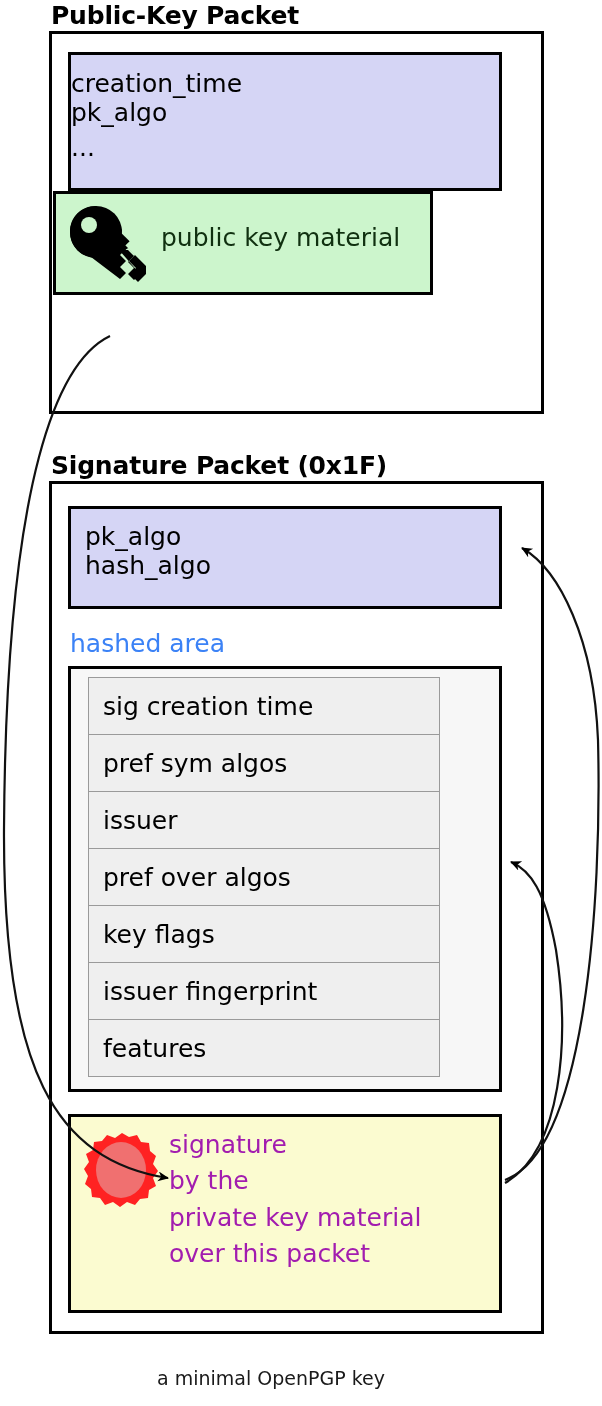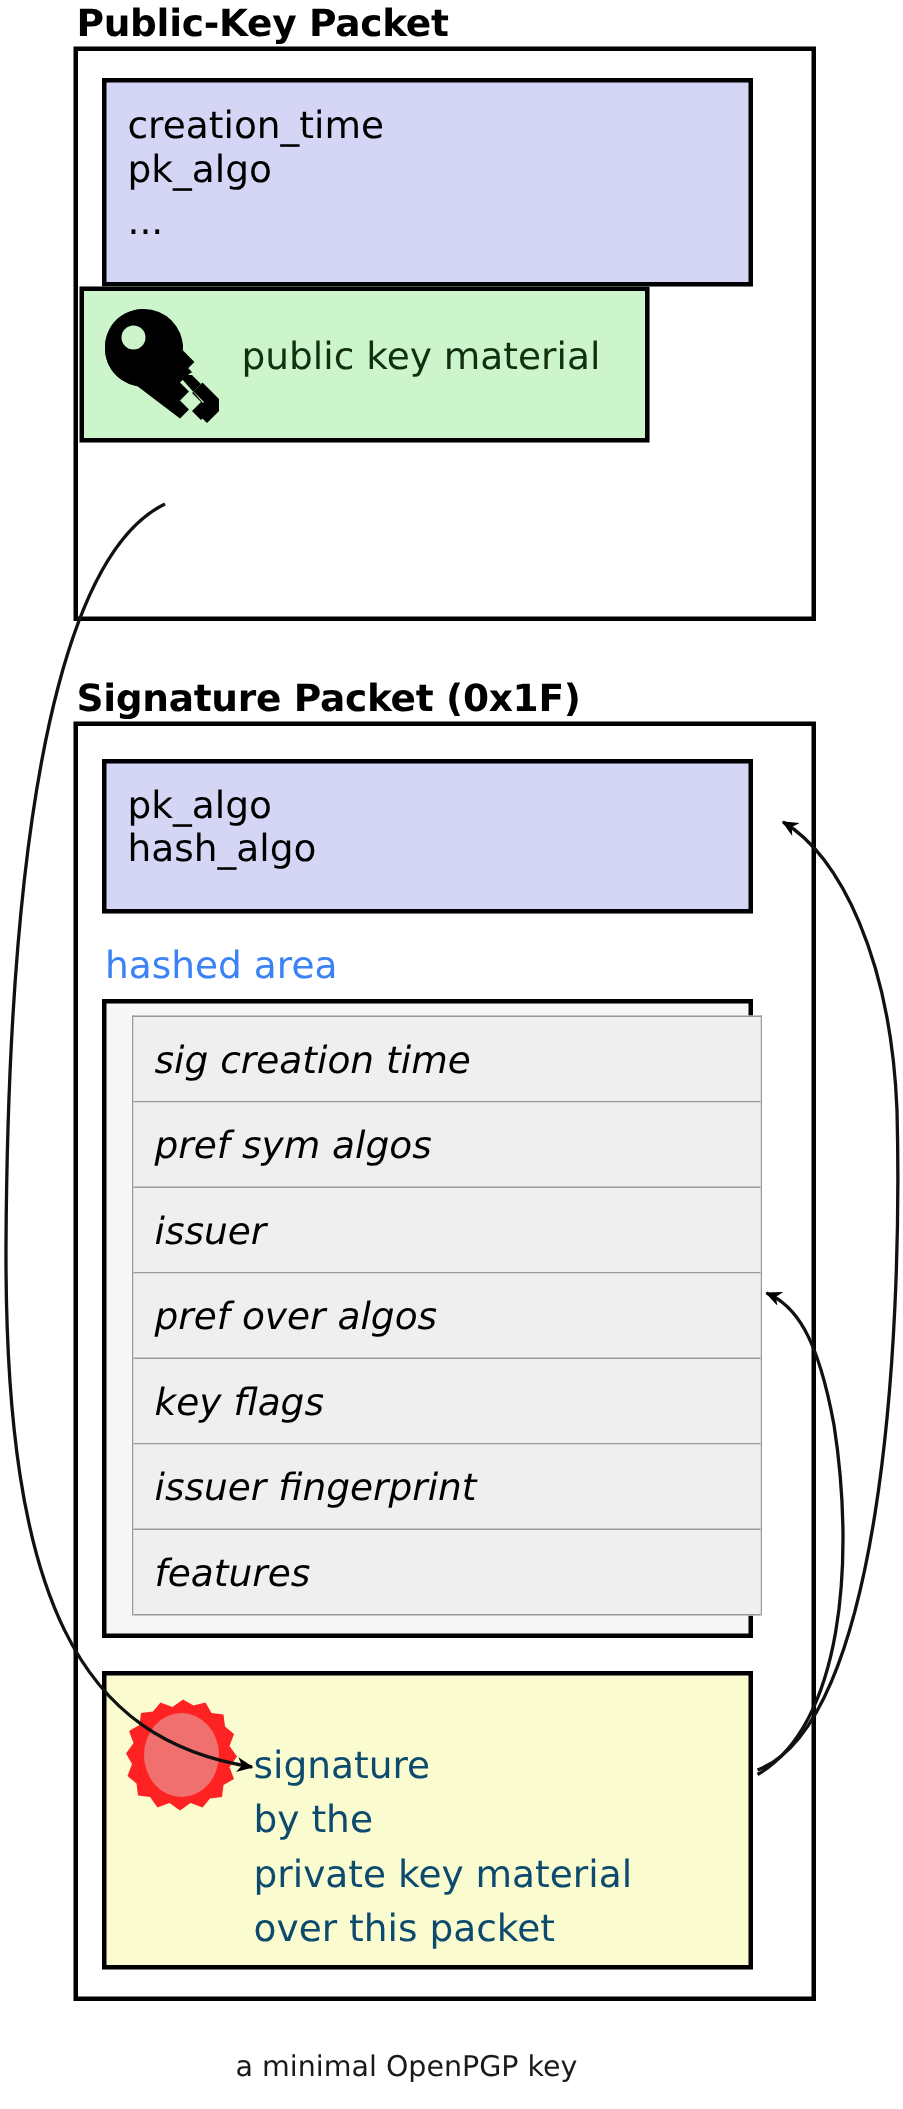--- a/index.html
+++ b/index.html
@@ -52,21 +52,21 @@
     border: 3px solid #000000;
     box-sizing: border-box;
     font-size: 25px;
     color: #000000;
     line-height: 1.16;
   }
   .lavender { background: #d5d5f5; }
   .green    { background: #ccf5cc; color: #103010; }
   .yellow   { background: #fbfbd0; }
 
-  #pk-head   { left: 68px; top: 52px;  width: 434px; height: 139px; padding: 14px 0 0 14px; }
+  #pk-head   { left: 68px; top: 52px;  width: 434px; height: 139px; padding: 14px 0 0 0; }
   #pk-mat    { left: 53px; top: 191px; width: 380px; height: 104px; }
   #sig-head  { left: 68px; top: 506px; width: 434px; height: 103px; padding: 13px 0 0 14px; }
   #sig-value { left: 68px; top: 1114px; width: 434px; height: 199px; }
 
   .field-line { display: block; white-space: nowrap; }
   .gap-line { margin-top: 6px; }
 
   
   #hashed-label {
     position: absolute;
@@ -79,26 +79,25 @@
     position: absolute;
     left: 68px; top: 666px;
     width: 434px; height: 426px;
     border: 3px solid #000000;
     background: #f7f7f7;
     box-sizing: border-box;
   }
   #hashed-list {
     position: absolute;
     left: 88px; top: 677px;
-    width: 420px;
+    width: 352px;
     border: 1px solid #9a9a9a;
     border-bottom: none;
     box-sizing: border-box;
     background: #efefef;
-    font-style: italic;
   }
   .hashed-item {
     height: 57px;
     border-bottom: 1px solid #9a9a9a;
     box-sizing: border-box;
     font-size: 25px;
     color: #000000;
     display: flex;
     align-items: center;
     padding-left: 14px;
@@ -125,22 +124,21 @@
   .sealicon-wrap {
     position: absolute;
     left: 12px; top: 14px;
     width: 78px; height: 78px;
   }
   #sig-value-text {
     position: absolute;
     left: 98px; top: 10px;
     font-size: 25px;
     line-height: 1.45;
-    color: #0c4a6e;
-    margin-top: 32px;
+    color: #a21caf;
   }
   #sig-value-text span { display: block; white-space: nowrap; }
 
   
   #caption {
     position: absolute;
     left: 0; top: 1367px;
     width: 542px;
     text-align: center;
     font-size: 19px;

